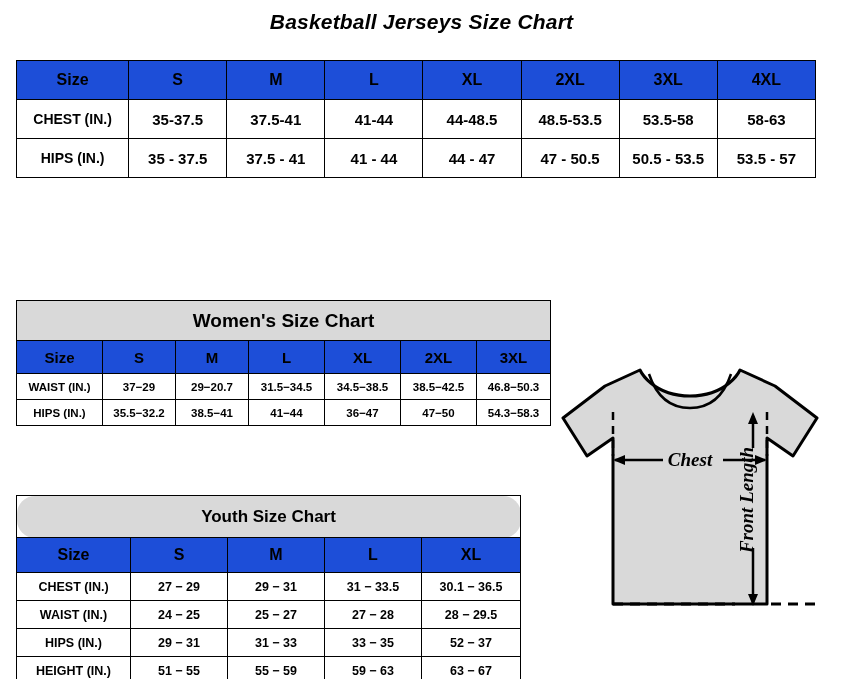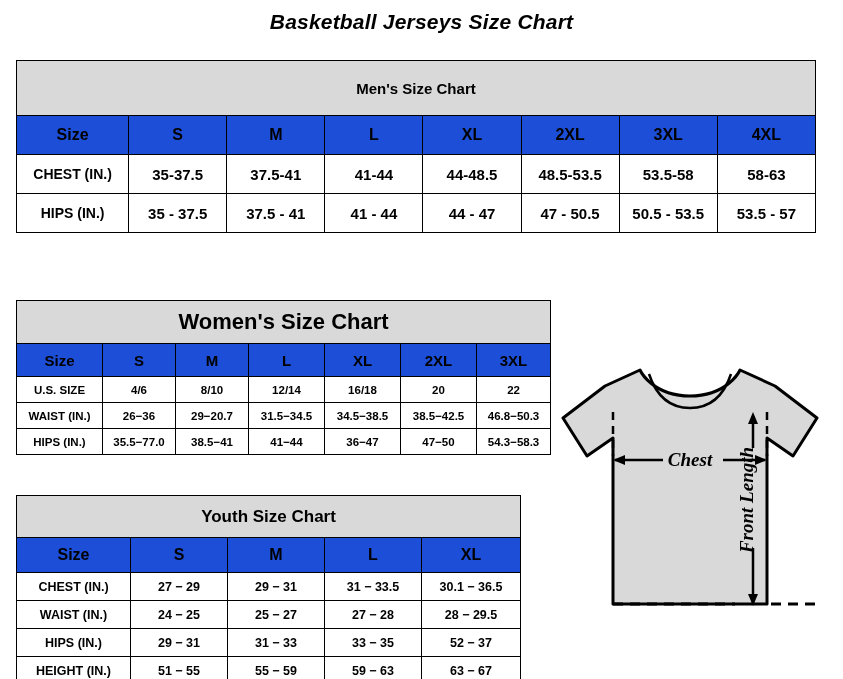--- a/index.html
+++ b/index.html
@@ -60,36 +60,36 @@
   #mens-table .hdr td { font-size: 16px; }
   #mens-table .rowlabel { font-size: 14px; }
 
   
   #womens-table {
     position: absolute;
     left: 16px;
     top: 300px;
     width: 534px;
   }
-  #womens-table .tbl-caption td { font-size: 22px; padding: 8px 16px; }
+  #womens-table .tbl-caption td { font-size: 19px; padding: 8px 16px; }
   #womens-table .hdr td { height: 30px; font-size: 15px; }
   #womens-table td {
     height: 23px;
     font-size: 11.5px;
   }
   #womens-table .rowlabel { font-size: 11.5px; }
 
   
   #youth-table {
     position: absolute;
     left: 16px;
     top: 495px;
     width: 504px;
   }
-  #youth-table .tbl-caption td { font-size: 17px; padding: 8px 4px; }
+  #youth-table .tbl-caption td { font-size: 17px; padding: 8px 4px; border-radius: 18px; }
   #youth-table .hdr td { height: 32px; font-size: 16px; }
   #youth-table td {
     height: 25px;
     font-size: 12.5px;
   }
 
   
   #shirt-diagram {
     position: absolute;
     left: 545px;
@@ -114,23 +114,20 @@
     <col style="width:112px">
       <col style="width:98px">
       <col style="width:98px">
       <col style="width:98px">
     <col style="width:98px">
       <col style="width:98px">
       <col style="width:98px">
       <col style="width:98px">
   </colgroup>
   <tbody>
-    <tr class="tbl-caption">
-      <td colspan="8">Men's Size Chart</td>
-    </tr>
     <tr class="hdr">
       <td>Size</td>
       <td>S</td>
       <td>M</td>
       <td>L</td>
       <td>XL</td>
       <td>2XL</td>
       <td>3XL</td>
       <td>4XL</td>
     </tr>
@@ -174,40 +171,31 @@
     <tr class="hdr">
       <td>Size</td>
       <td>S</td>
       <td>M</td>
       <td>L</td>
       <td>XL</td>
       <td>2XL</td>
       <td>3XL</td>
     </tr>
     <tr>
-      <td class="rowlabel">U.S. SIZE</td>
-      <td>4/6</td>
-      <td>8/10</td>
-      <td>12/14</td>
-      <td>16/18</td>
-      <td>20</td>
-      <td>22</td>
-    </tr>
-    <tr>
       <td class="rowlabel">WAIST  (IN.)</td>
-      <td>26−36</td>
+      <td>37−29</td>
       <td>29−20.7</td>
       <td>31.5−34.5</td>
       <td>34.5−38.5</td>
       <td>38.5−42.5</td>
       <td>46.8−50.3</td>
     </tr>
     <tr>
       <td class="rowlabel">HIPS  (IN.)</td>
-      <td>35.5−77.0</td>
+      <td>35.5−32.2</td>
       <td>38.5−41</td>
       <td>41−44</td>
       <td>36−47</td>
       <td>47−50</td>
       <td>54.3−58.3</td>
     </tr>
   </tbody>
 </table>
 
 <table id="youth-table">

